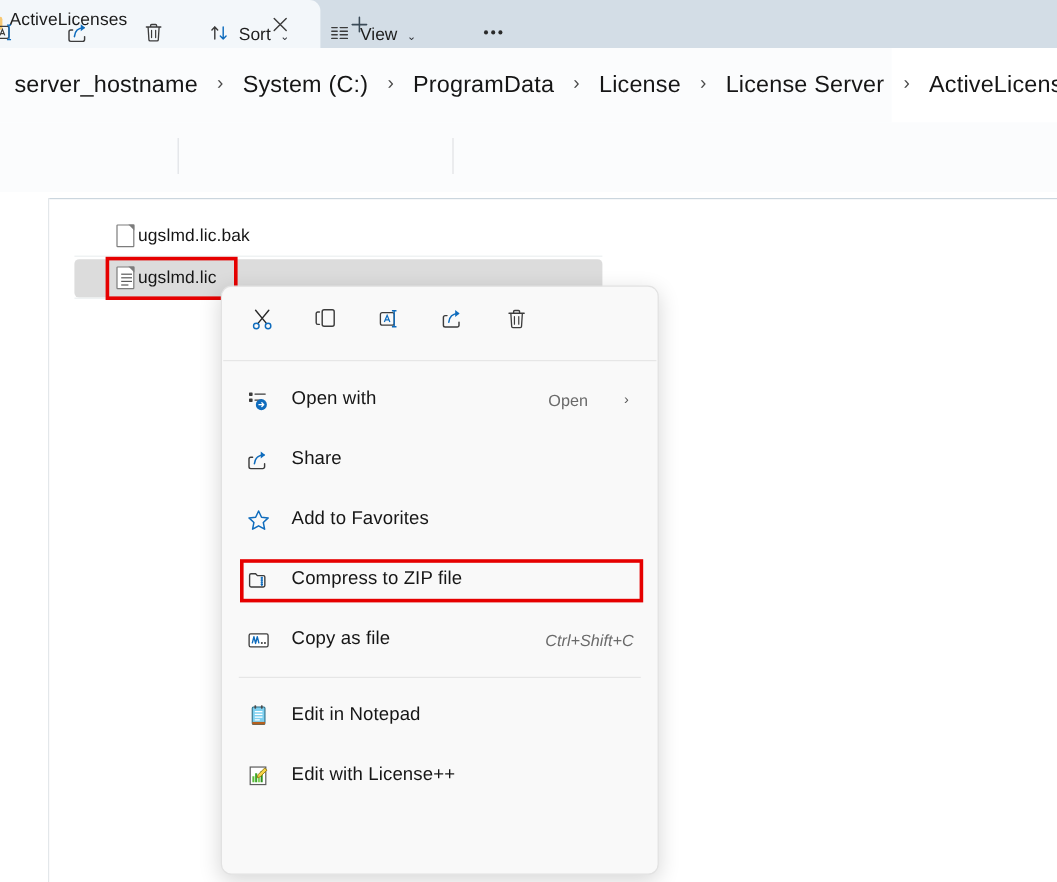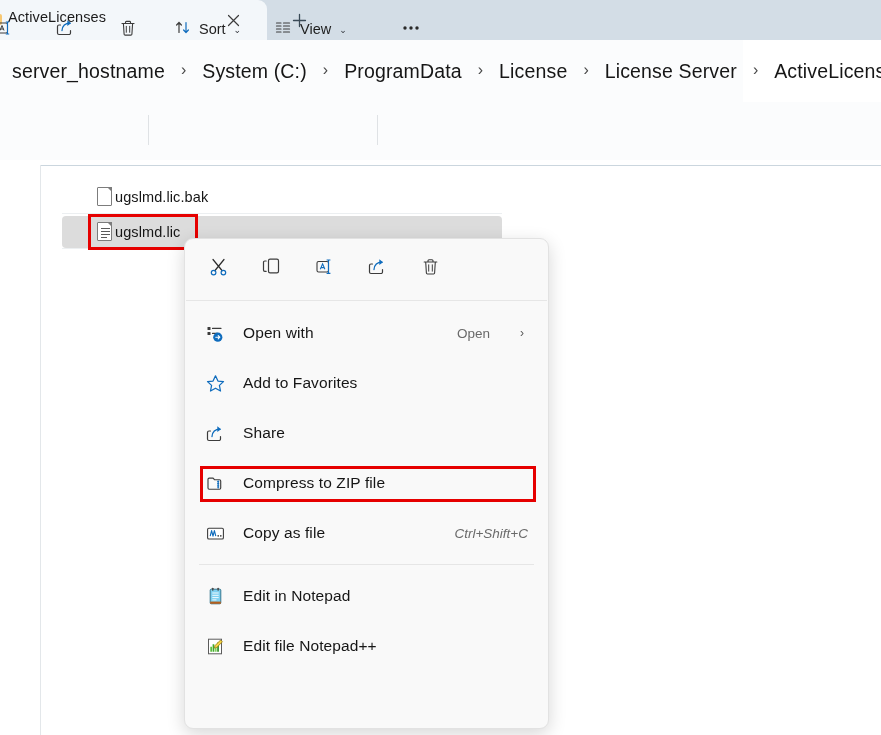--- a/index.html
+++ b/index.html
@@ -477,35 +477,35 @@
         </svg>
       </span>
       <span class="ctx-label">Open with</span>
       <span class="ctx-accel">Open</span>
       <span class="ctx-arrow">›</span>
     </div>
 
     <div class="ctx-item">
       <span class="ctx-icon">
         <svg width="21" height="21" viewBox="0 0 21 21" aria-hidden="true">
-          <path d="M10.5 2.8 L12.95 8.05 L18.5 8.6 L14.4 12.4 L15.5 18 L10.5 15.2 L5.5 18 L6.6 12.4 L2.5 8.6 L8.05 8.05 Z" fill="none" stroke="#0f6cbd" stroke-width="1.25" stroke-linejoin="round"></path>
-        </svg>
-      </span>
-      <span class="ctx-label">Add to Favorites</span>
-    </div>
-
-    <div class="ctx-item">
-      <span class="ctx-icon">
-        <svg width="21" height="21" viewBox="0 0 21 21" aria-hidden="true">
           <path d="M5.5 8 H4 a1.5 1.5 0 0 0 -1.5 1.5 V16 a1.5 1.5 0 0 0 1.5 1.5 H14 a1.5 1.5 0 0 0 1.5 -1.5 V13.5" fill="none" stroke="#3c3c3c" stroke-width="1.2" stroke-linecap="round"></path>
           <path d="M7 13.5 C7.5 8 11 6.3 15 6.2" fill="none" stroke="#0f6cbd" stroke-width="1.3" stroke-linecap="round"></path>
           <path d="M12.3 3.3 L16 6.2 L12.3 9.1 Z" fill="#0f6cbd"></path>
         </svg>
       </span>
       <span class="ctx-label">Share</span>
+    </div>
+
+    <div class="ctx-item">
+      <span class="ctx-icon">
+        <svg width="21" height="21" viewBox="0 0 21 21" aria-hidden="true">
+          <path d="M10.5 2.8 L12.95 8.05 L18.5 8.6 L14.4 12.4 L15.5 18 L10.5 15.2 L5.5 18 L6.6 12.4 L2.5 8.6 L8.05 8.05 Z" fill="none" stroke="#0f6cbd" stroke-width="1.25" stroke-linejoin="round"></path>
+        </svg>
+      </span>
+      <span class="ctx-label">Add to Favorites</span>
     </div>
 
     <div class="ctx-item">
       <span class="ctx-icon">
         <svg width="21" height="21" viewBox="0 0 21 21" aria-hidden="true">
           <path d="M3 6.3 a1.2 1.2 0 0 1 1.2 -1.2 H8 l1.5 1.6 H14.5 a1.2 1.2 0 0 1 1.2 1.2 V15 a1.2 1.2 0 0 1 -1.2 1.2 H4.2 A1.2 1.2 0 0 1 3 15 Z" fill="none" stroke="#3c3c3c" stroke-width="1.15"></path>
           <path d="M13.2 7.6 V15.4" stroke="#0f6cbd" stroke-width="1.1"></path>
           <path d="M12.2 8.6 H14.2 M12.2 10.4 H14.2 M12.2 12.2 H14.2 M12.2 14 H14.2" stroke="#0f6cbd" stroke-width="1"></path>
         </svg>
       </span>
@@ -545,21 +545,21 @@
       <span class="ctx-icon">
         <svg width="21" height="21" viewBox="0 0 21 21" aria-hidden="true">
           <rect x="3.5" y="3.2" width="13" height="14.6" fill="#ffffff" stroke="#5c5c5c" stroke-width="1"></rect>
           <path d="M5.3 15.8 V10.8 H7 V15.8 Z" fill="#5bbf3a"></path>
           <path d="M7.6 15.8 V8.3 H9.3 V15.8 Z" fill="#3fa82a"></path>
           <path d="M9.9 15.8 V11.8 H11.6 V15.8 Z" fill="#7fd15a"></path>
           <path d="M12.2 15.8 V6.5 H13.9 V15.8 Z" fill="#2e8f1e"></path>
           <path d="M10 9.6 L15.6 4 L17.4 5.8 L11.8 11.4 L9.4 12.1 Z" fill="#f5d547" stroke="#9a7b12" stroke-width=".8" stroke-linejoin="round"></path>
         </svg>
       </span>
-      <span class="ctx-label">Edit file Notepad++</span>
+      <span class="ctx-label">Edit with License++</span>
     </div>
 
     <div class="ctx-item">
       
       
       
     </div>
 
   </div>
 </div>

